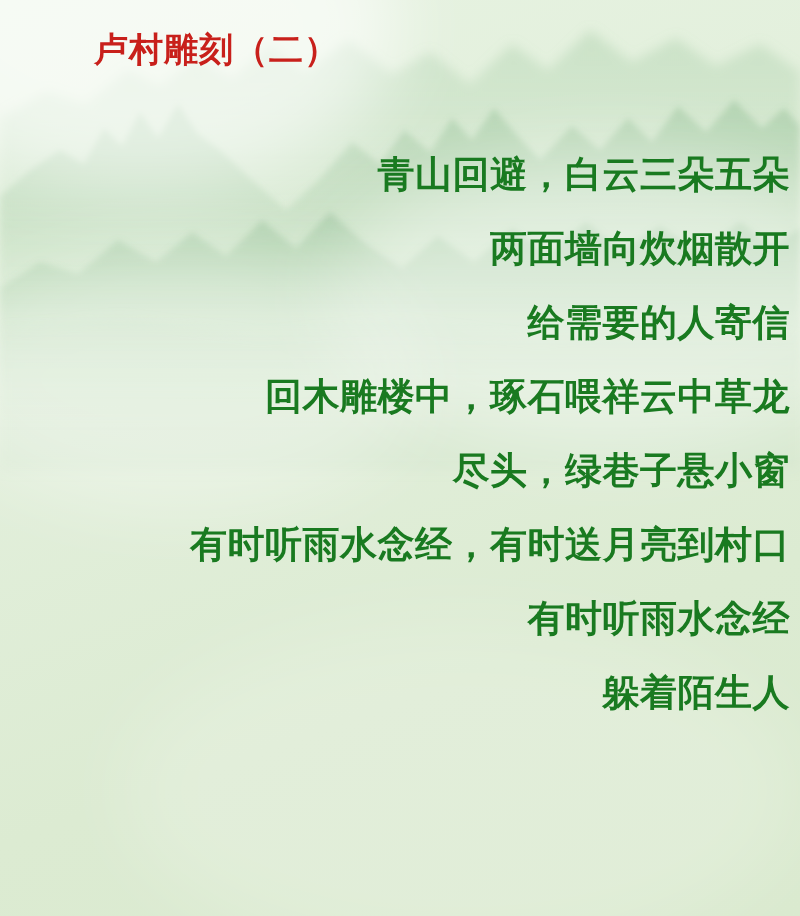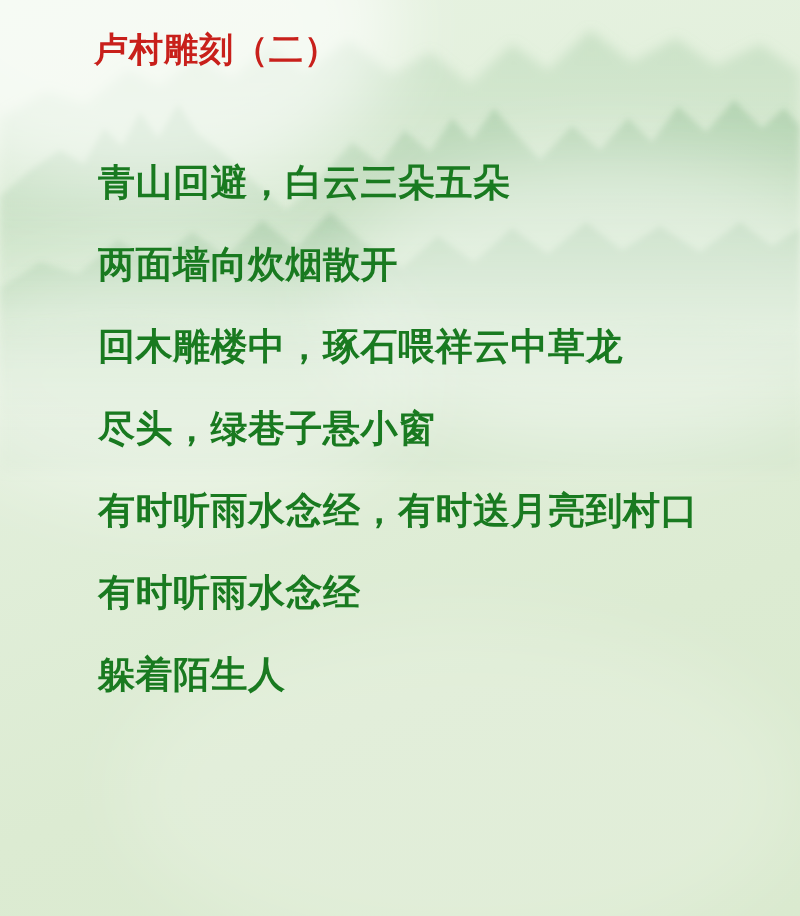--- a/index.html
+++ b/index.html
@@ -92,29 +92,30 @@
   }
 
   .poem-body {
     position: absolute;
     left: 90px;
     top: 152px;
     width: 700px;
   }
 
   .poem-line {
-    margin: 8px;
+    margin: 0;
     height: 74px;
     font-family: "DejaVu Sans", "Liberation Sans", sans-serif;
     font-size: 37px;
     font-weight: bold;
     line-height: 46px;
     letter-spacing: 0.5px;
     color: #197a20;
     white-space: nowrap;
+    text-align: right;
   }
 </style>
 </head>
 <body>
 
 <div id="poem-page">
 
   <div class="bg-art">
     <svg viewBox="0 0 800 916" preserveAspectRatio="none" aria-hidden="true">
       <defs>
@@ -175,20 +176,21 @@
   <div class="wash wash-c"></div>
   <div class="wash wash-d"></div>
 
   <div class="content">
 
     <h1 class="poem-title">卢村雕刻（二）</h1>
 
     <div class="poem-body">
       <p class="poem-line">青山回避，白云三朵五朵</p>
       <p class="poem-line">两面墙向炊烟散开</p>
+      <p class="poem-line">给需要的人寄信</p>
       <p class="poem-line">回木雕楼中，琢石喂祥云中草龙</p>
       <p class="poem-line">尽头，绿巷子悬小窗</p>
       <p class="poem-line">有时听雨水念经，有时送月亮到村口</p>
       <p class="poem-line">有时听雨水念经</p>
       <p class="poem-line">躲着陌生人</p>
     </div>
 
   </div>
 </div>
 

